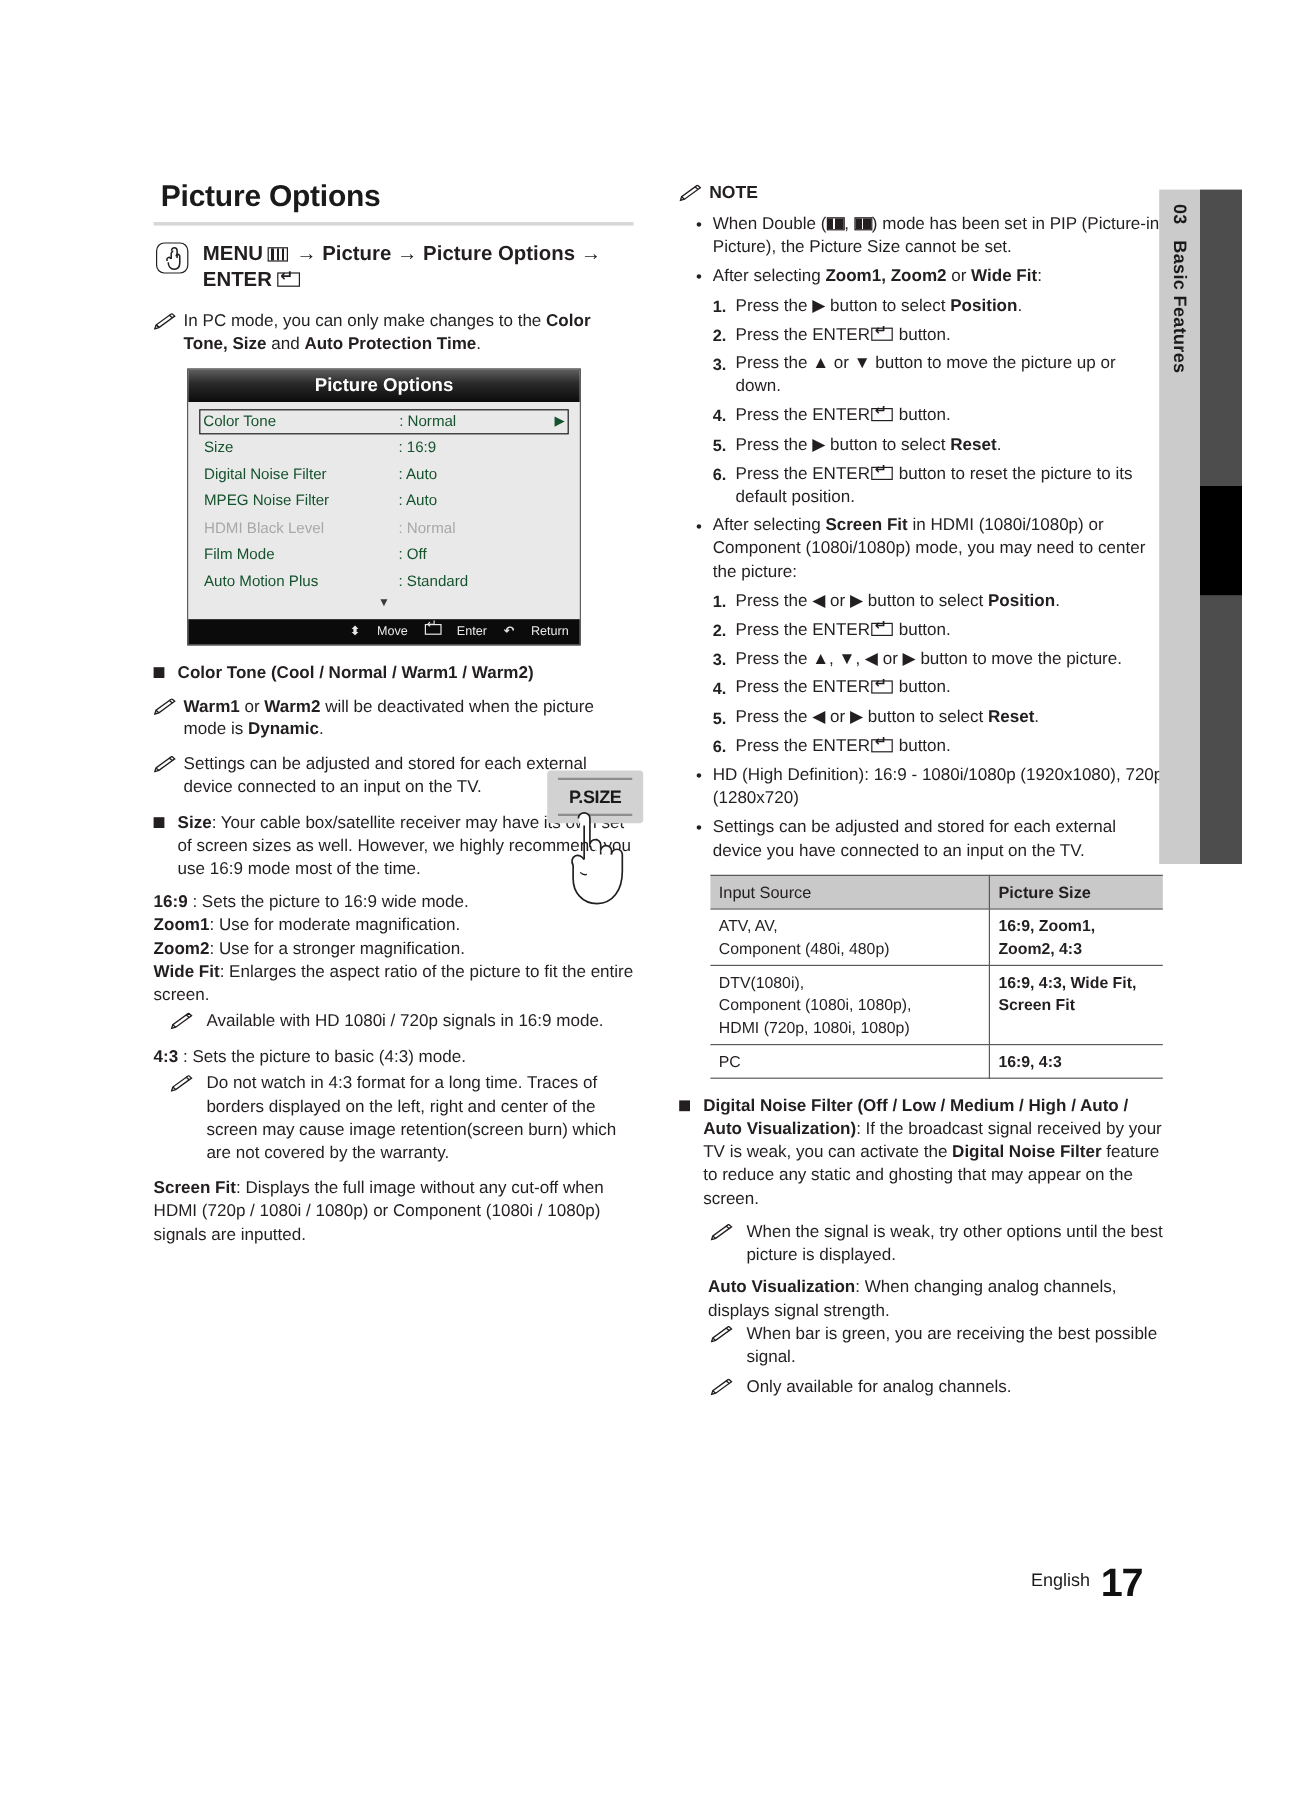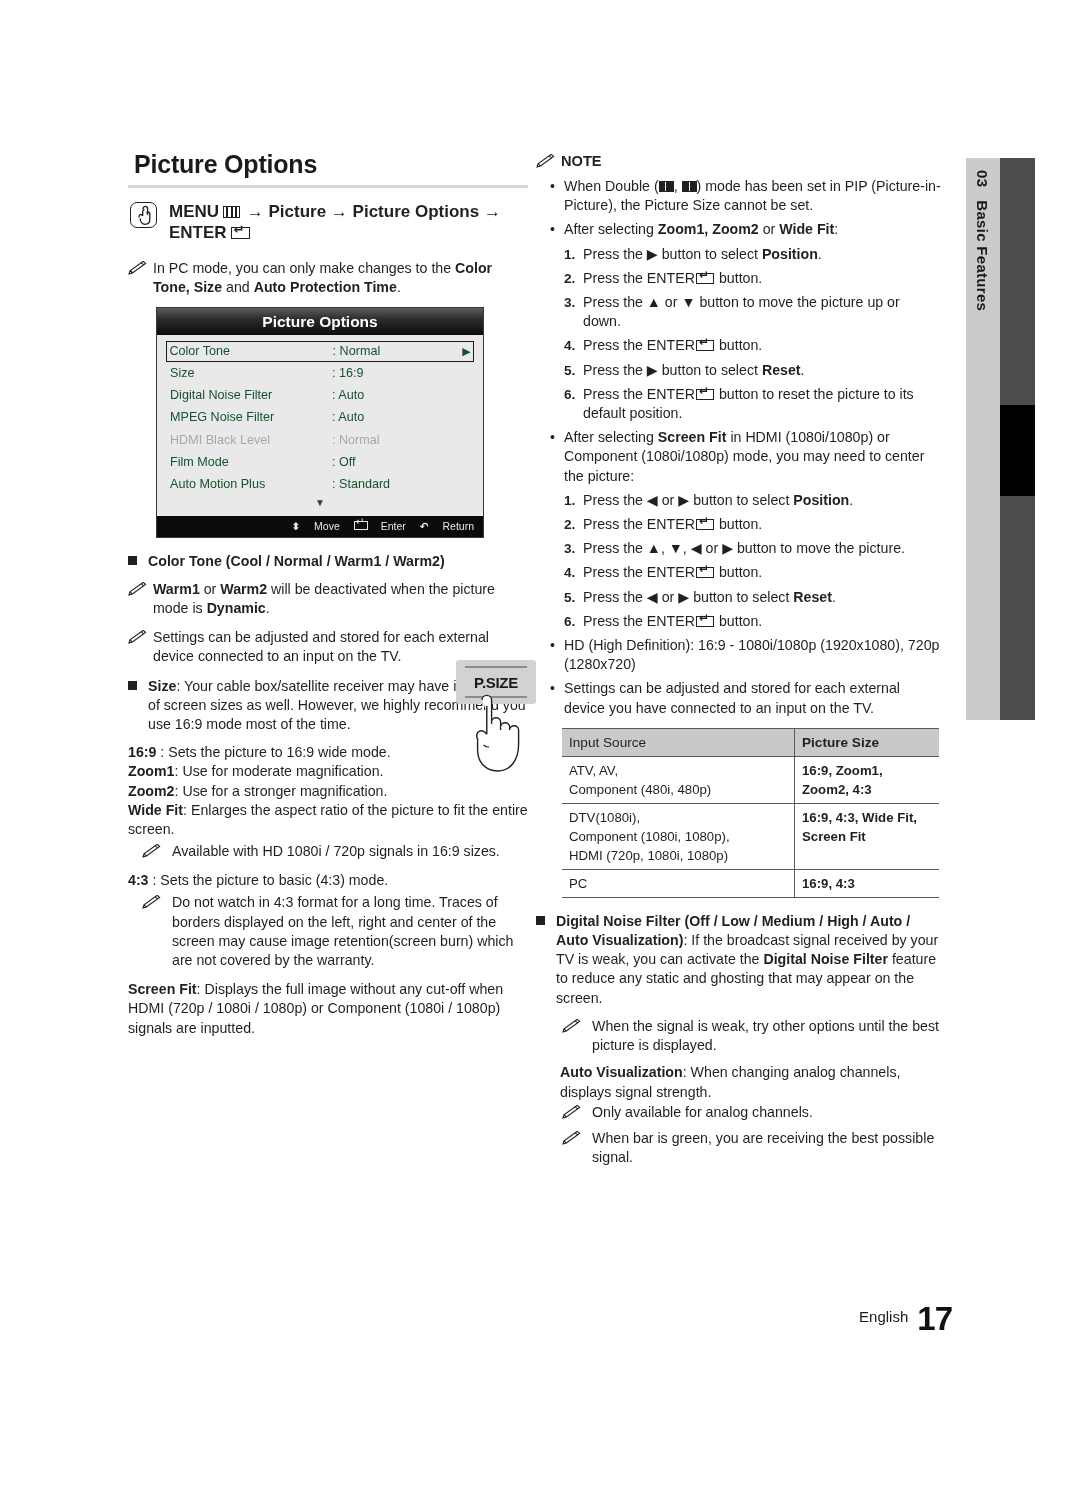--- a/index.html
+++ b/index.html
@@ -6,21 +6,21 @@
   body{
     width:1080px;height:1494px;position:relative;overflow:hidden;
     font-family:"Liberation Sans","DejaVu Sans",sans-serif;
     color:#231f20;
     -webkit-font-smoothing:antialiased;
   }
   .page{position:absolute;inset:0;}
 
   
   .col-left{position:absolute;left:128px;top:150px;width:400px;}
-  .col-right{position:absolute;left:536px;top:152px;width:405px;}
+  .col-right{position:absolute;left:566px;top:152px;width:405px;}
 
   
   .page-title{
     font-size:25px;font-weight:bold;letter-spacing:-0.2px;
     margin:0 0 6px 6px;color:#1a1a1a;
   }
   .title-rule{height:3px;background:#d7d7d7;width:400px;margin-bottom:13px;}
 
   
   p{margin:0;}
@@ -93,21 +93,21 @@
     height:21px;line-height:21px;text-align:right;padding-right:9px;
   }
   .osd-footer span{margin-left:11px;white-space:nowrap;text-align:center;}
   .ico-ent-sm{
     display:inline-block;width:14px;height:9px;border:1.3px solid #e8e8e8;
     box-sizing:border-box;vertical-align:0px;position:relative;margin-right:2px;
   }
   .ico-ent-sm:after{content:"\21B5";position:absolute;left:1px;top:-5px;font-size:10px;line-height:10px;color:#e8e8e8;}
 
   
-  .psize{position:absolute;left:450px;top:660px;width:92px;height:125px;}
+  .psize{position:absolute;left:450px;top:642px;width:92px;height:125px;}
   .psize .btn{
     position:absolute;left:6px;top:0;width:80px;height:44px;background:#d2d2d2;
     border-radius:3px;
   }
   .psize .btn .bar{position:absolute;left:9px;width:62px;height:2px;background:#fff;border:1px solid #8d8d8d;box-sizing:border-box;}
   .psize .btn .bar.t{top:6px;}
   .psize .btn .bar.b{bottom:6px;}
   .psize .btn .lab{
     position:absolute;inset:0;display:flex;align-items:center;justify-content:center;
     font-size:15px;font-weight:bold;color:#1a1a1a;letter-spacing:-0.3px;
@@ -293,21 +293,21 @@
     </div>
 
     <div class="note" style="margin:3px 0 9px 14px;">
       <div class="pencil">
         <svg width="19" height="14" viewBox="0 0 19 14">
             <path d="M1 13l3.4-1L17.6 2.4 15.2.3 2 9.9z" fill="#fff" stroke="#231f20" stroke-width="1.1"></path>
             <path d="M4.4 12L2 9.9" stroke="#231f20" stroke-width="1.1" fill="none"></path>
             <path d="M13 1.6l2.6 2.2" stroke="#231f20" stroke-width="1.1" fill="none"></path>
           </svg>
       </div>
-      <div class="body txt" style="margin-left:5px;">Available with HD 1080i / 720p signals in 16:9 sizes.</div>
+      <div class="body txt" style="margin-left:5px;">Available with HD 1080i / 720p signals in 16:9 mode.</div>
     </div>
 
     <p class="txt"><b>4:3 </b><span>: Sets the picture to basic (4:3) mode.</span></p>
 
     <div class="note" style="margin:3px 0 10px 14px;">
       <div class="pencil">
         <svg width="19" height="14" viewBox="0 0 19 14">
             <path d="M1 13l3.4-1L17.6 2.4 15.2.3 2 9.9z" fill="#fff" stroke="#231f20" stroke-width="1.1"></path>
             <path d="M4.4 12L2 9.9" stroke="#231f20" stroke-width="1.1" fill="none"></path>
             <path d="M13 1.6l2.6 2.2" stroke="#231f20" stroke-width="1.1" fill="none"></path>
@@ -469,40 +469,40 @@
             <path d="M1 13l3.4-1L17.6 2.4 15.2.3 2 9.9z" fill="#fff" stroke="#231f20" stroke-width="1.1"></path>
             <path d="M4.4 12L2 9.9" stroke="#231f20" stroke-width="1.1" fill="none"></path>
             <path d="M13 1.6l2.6 2.2" stroke="#231f20" stroke-width="1.1" fill="none"></path>
           </svg>
       </div>
       <div class="body txt" style="margin-left:5px;">When the signal is weak, try other options until the best picture is displayed.</div>
     </div>
 
     <p class="txt" style="margin-left:24px;"><b>Auto Visualization</b><span>: When changing analog channels, displays signal strength.</span></p>
 
+    <div class="note" style="margin:0 0 6px 26px;">
+      <div class="pencil">
+        <svg width="19" height="14" viewBox="0 0 19 14">
+            <path d="M1 13l3.4-1L17.6 2.4 15.2.3 2 9.9z" fill="#fff" stroke="#231f20" stroke-width="1.1"></path>
+            <path d="M4.4 12L2 9.9" stroke="#231f20" stroke-width="1.1" fill="none"></path>
+            <path d="M13 1.6l2.6 2.2" stroke="#231f20" stroke-width="1.1" fill="none"></path>
+          </svg>
+      </div>
+      <div class="body txt" style="margin-left:5px;">When bar is green, you are receiving the best possible signal.</div>
+    </div>
+
     <div class="note" style="margin:1px 0 6px 26px;">
       <div class="pencil">
         <svg width="19" height="14" viewBox="0 0 19 14">
             <path d="M1 13l3.4-1L17.6 2.4 15.2.3 2 9.9z" fill="#fff" stroke="#231f20" stroke-width="1.1"></path>
             <path d="M4.4 12L2 9.9" stroke="#231f20" stroke-width="1.1" fill="none"></path>
             <path d="M13 1.6l2.6 2.2" stroke="#231f20" stroke-width="1.1" fill="none"></path>
           </svg>
       </div>
       <div class="body txt" style="margin-left:5px;">Only available for analog channels.</div>
-    </div>
-
-    <div class="note" style="margin:0 0 6px 26px;">
-      <div class="pencil">
-        <svg width="19" height="14" viewBox="0 0 19 14">
-            <path d="M1 13l3.4-1L17.6 2.4 15.2.3 2 9.9z" fill="#fff" stroke="#231f20" stroke-width="1.1"></path>
-            <path d="M4.4 12L2 9.9" stroke="#231f20" stroke-width="1.1" fill="none"></path>
-            <path d="M13 1.6l2.6 2.2" stroke="#231f20" stroke-width="1.1" fill="none"></path>
-          </svg>
-      </div>
-      <div class="body txt" style="margin-left:5px;">When bar is green, you are receiving the best possible signal.</div>
     </div>
   </div>
 
   <div class="tab-light">
     <div class="vtext">
       <span class="num">03</span>
       <span>Basic Features</span>
     </div>
   </div>
   <div class="tab-dark">

